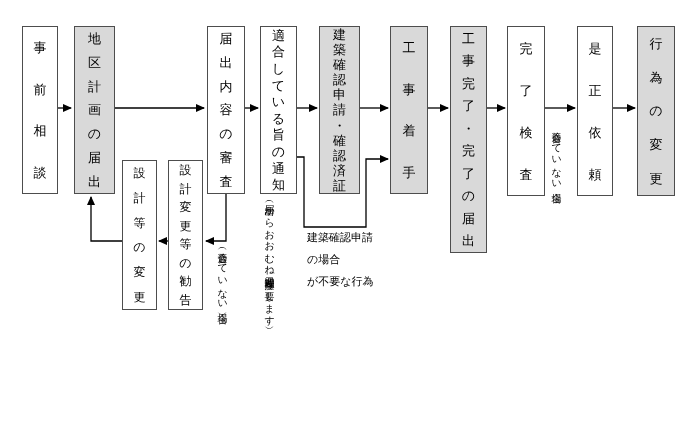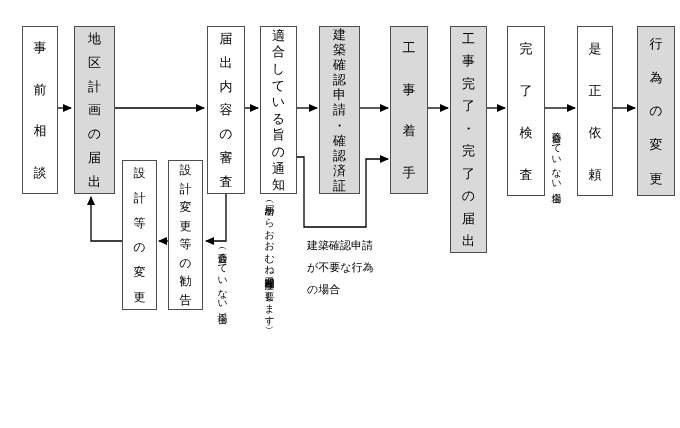--- a/index.html
+++ b/index.html
@@ -67,21 +67,21 @@
   #b-confirmation   { left: 319px; top: 26px;  width: 41px; height: 168px; }
   #b-start          { left: 390px; top: 26px;  width: 38px; height: 168px; }
   #b-completion     { left: 450px; top: 26px;  width: 37px; height: 227px; }
   #b-inspection     { left: 507px; top: 26px;  width: 38px; height: 170px; }
   #b-correction     { left: 577px; top: 26px;  width: 36px; height: 170px; }
   #b-act-change     { left: 637px; top: 26px;  width: 38px; height: 170px; }
   
   #c-not-conf-review     { left: 216px; top: 244px; }
   #c-notice-duration     { left: 263px; top: 197px; }
   #c-not-conf-inspection { left: 550px; top: 124px; }
-  #c-no-confirmation     { left: 307px; top: 234px; }
+  #c-no-confirmation     { left: 307px; top: 226px; }
 </style>
 </head>
 <body>
 
 <div class="canvas">
 
   <svg class="connectors" width="680" height="428" viewBox="0 0 680 428">
     <defs>
       <marker id="ah" markerWidth="9" markerHeight="8" refX="8" refY="4" orient="auto" markerUnits="userSpaceOnUse">
         <path d="M0,0 L9,4 L0,8 Z" fill="#000000"></path>
@@ -245,17 +245,17 @@
   </div>
 
   <div class="vcaption" id="c-not-conf-review">（適合していない場合）</div>
 
   <div class="vcaption" id="c-notice-duration">（届出からおおむね二週間程度を要します）</div>
 
   <div class="vcaption" id="c-not-conf-inspection">適合していない場合</div>
 
   <div class="hcaption" id="c-no-confirmation">
     <div>建築確認申請</div>
+    <div>の場合</div>
     <div>が不要な行為</div>
-    <div>の場合</div>
   </div>
 
 </div>
 
 </body></html>

